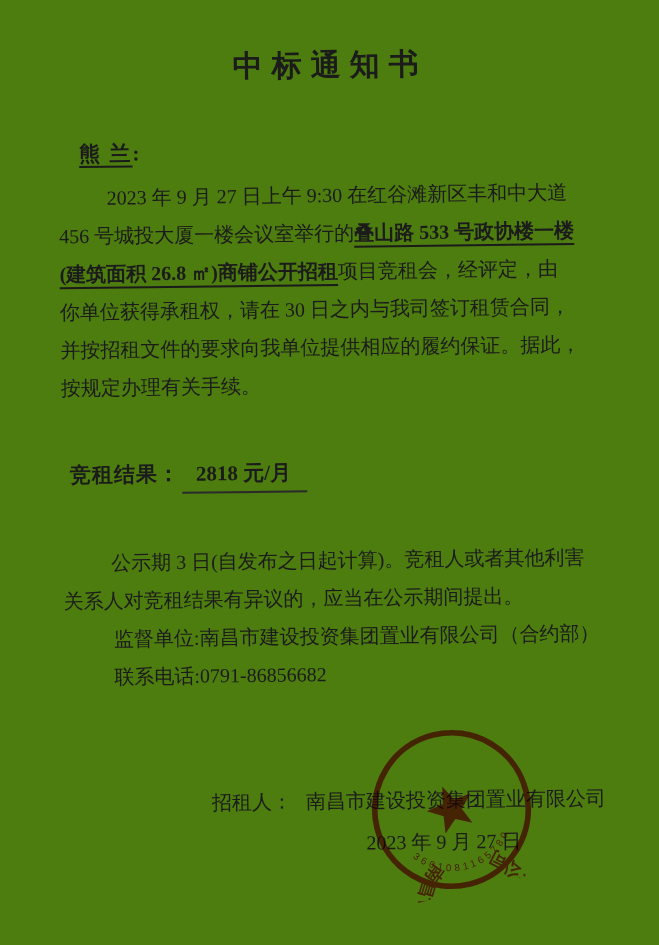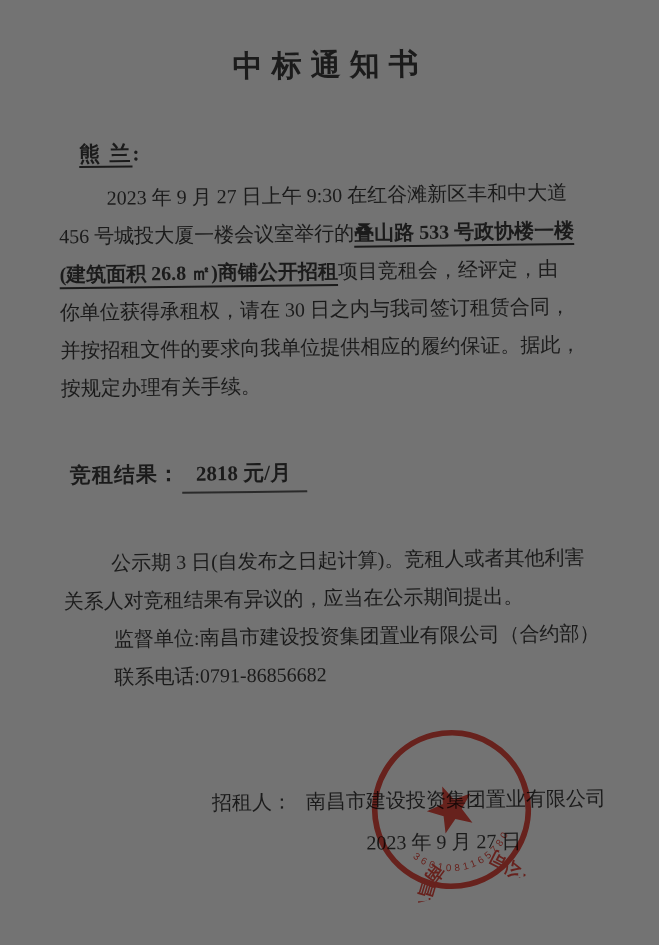--- a/index.html
+++ b/index.html
@@ -1,18 +1,18 @@
 <!DOCTYPE html>
 <html><head>
 <meta charset="utf-8">
 <style>
   html,body { margin:0; padding:0; background:#e9e9e9; }
   .page {
     position:relative; width:659px; height:945px; margin:0 auto;
-    background:#737373; overflow:hidden;
+    background:#4d7c0f; overflow:hidden;
     font-family:"Liberation Serif","DejaVu Serif",serif;
     color:#1b1b1b;
   }
   .content {
     position:absolute; inset:0;
     padding:44px 60px 0 62px;
     transform:rotate(-0.7deg);
     transform-origin:50% 50%;
   }
   h1.title {

